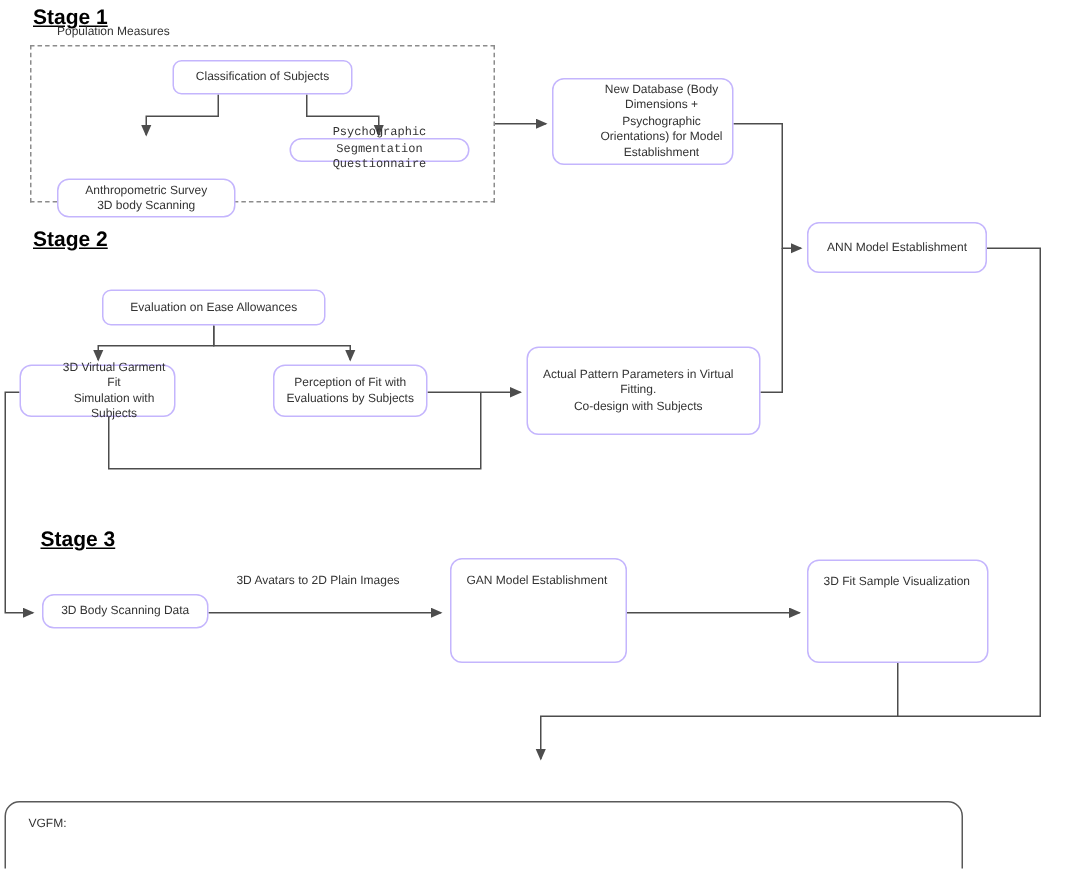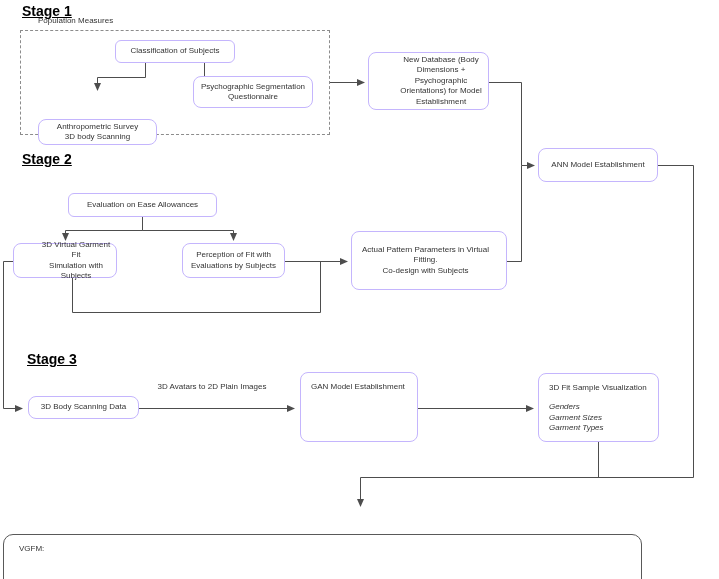--- a/index.html
+++ b/index.html
@@ -76,21 +76,21 @@
 
 <div class="stage-label" style="left:22px; top:3px;">Stage 1</div>
 <div class="plain-label" style="left:38px; top:16px;">Population Measures</div>
 <div class="stage-label" style="left:22px; top:151px;">Stage 2</div>
 <div class="stage-label" style="left:27px; top:351px;">Stage 3</div>
 <div class="arrow-label" style="left:147px; top:382px; width:130px;">3D Avatars to 2D Plain Images</div>
 
 <div class="node" style="left:115px; top:40px; width:120px; height:23px; border-radius:6px;">Classification of Subjects</div>
 <div class="node" style="left:38px; top:92px; width:119px; height:26px;margin-top:27px;">Anthropometric Survey
 3D body Scanning</div>
-<div class="node" style="left:193px; top:76px; width:120px; height:32px;">Psychographic Segmentation
+<div class="node" style="left:193px; top:92px; width:120px; height:16px;font-family:Liberation Mono, monospace;">Psychographic Segmentation
 Questionnaire</div>
 <div class="node" style="left:368px; top:52px; width:121px; height:58px;padding-left:27px;">New Database (Body
 Dimensions + Psychographic
 Orientations) for Model
 Establishment</div>
 <div class="node" style="left:538px; top:148px; width:120px; height:34px;">ANN Model Establishment</div>
 
 <div class="node" style="left:68px; top:193px; width:149px; height:24px; border-radius:6px;">Evaluation on Ease Allowances</div>
 <div class="node" style="left:13px; top:243px; width:104px; height:35px;padding-left:24px;">3D Virtual Garment Fit
 Simulation with Subjects</div>
@@ -99,20 +99,17 @@
 <div class="node align-left" style="left:351px; top:231px; width:156px; height:59px;">Actual Pattern Parameters in Virtual
 Fitting.
 Co-design with Subjects</div>
 
 <div class="node" style="left:28px; top:396px; width:111px; height:23px;">3D Body Scanning Data</div>
 <div class="node col" style="left:300px; top:372px; width:118px; height:70px;">
   <span class="title">GAN Model Establishment</span>
 </div>
 <div class="node col" style="left:538px; top:373px; width:121px; height:69px;">
   <span class="title">3D Fit Sample Visualization</span>
-  <span class="body-italic">Genders
-Garment Sizes
-Garment Types</span>
 </div>
 
 <div class="vgfm" style="left:3px; top:510px; width:639px; height:67px;margin-top:24px;">
   <div>VGFM:</div>
 </div>
 
 </body></html>

